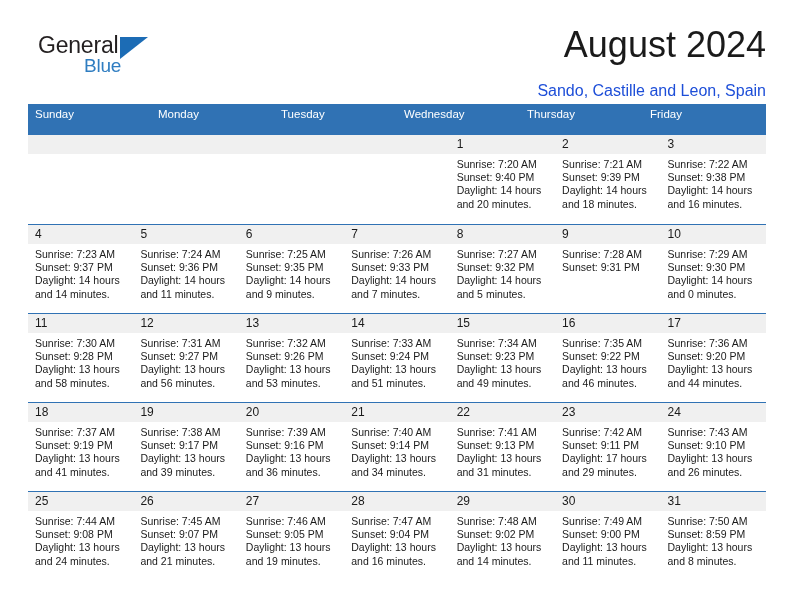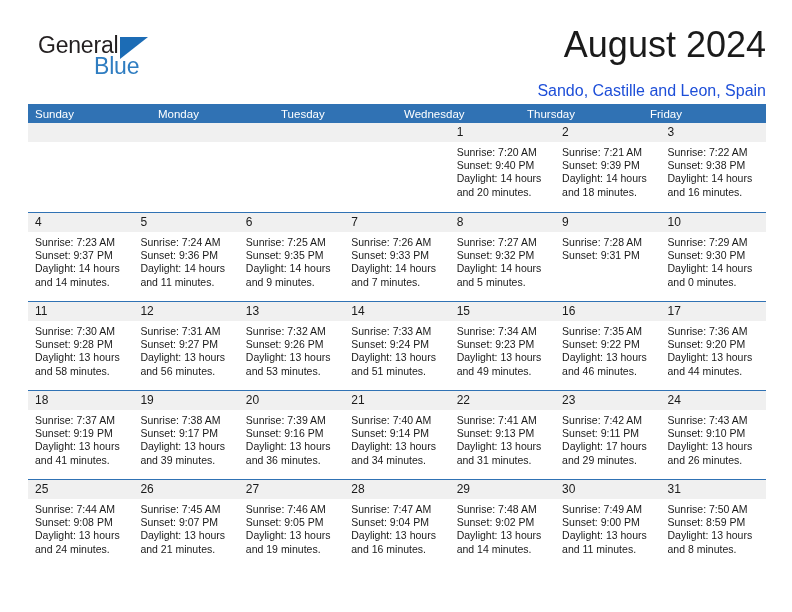--- a/index.html
+++ b/index.html
@@ -40,23 +40,23 @@
     position: absolute;
     left: 10px;
     top: 0px;
     font-size: 23px;
     color: #231f20;
     letter-spacing: -0.2px;
     line-height: 26px;
   }
   .logo-blue {
     position: absolute;
-    left: 66px;
+    left: 56px;
     top: 21px;
-    font-size: 23px;
+    font-size: 19px;
     color: #2f7dc1;
     letter-spacing: -0.2px;
     line-height: 26px;
     text-align: right;
   }
   .logo-triangle {
     position: absolute;
     left: 92px;
     top: 5px;
     width: 0;
@@ -89,21 +89,21 @@
   
   .calendar {
     position: absolute;
     left: 28px;
     top: 104px;
     width: 738px;
   }
   .weekdays {
     display: flex;
     background: #3072b4;
-    height: 19px;
+    height: 31px;
   }
   .weekday {
     flex: 1 1 0;
     color: #ffffff;
     font-size: 11.5px;
     line-height: 21px;
     padding-left: 7px;
     box-sizing: border-box;
     white-space: nowrap;
     overflow: hidden;

